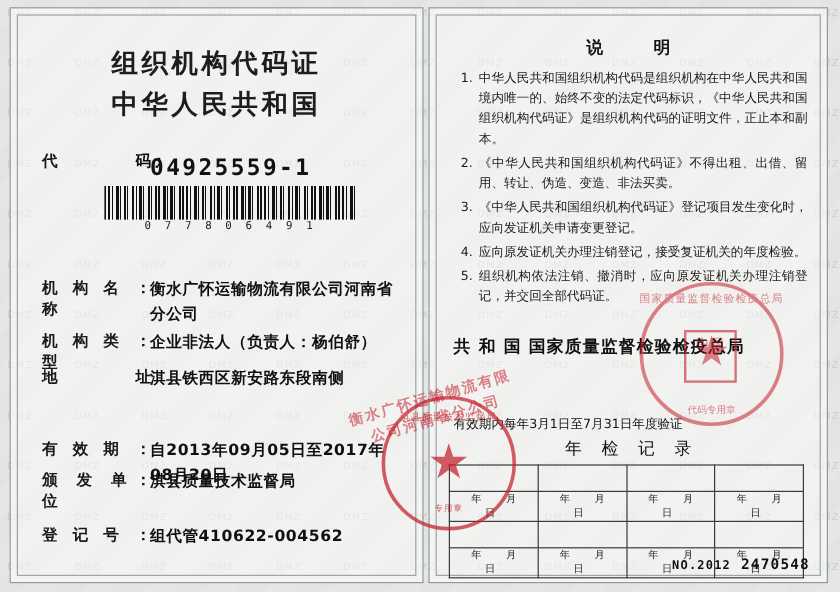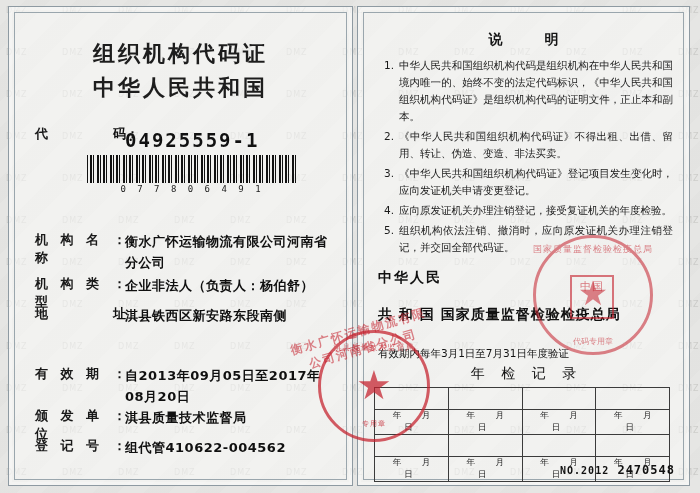--- a/index.html
+++ b/index.html
@@ -554,21 +554,21 @@
         <div class="f-colon">址</div>
         <div class="f-value">淇县铁西区新安路东段南侧</div>
       </div>
 
       <div class="field-row" style="top:358px;">
         <div class="f-label">有 效 期</div>
         <div class="f-colon">：</div>
         <div class="f-value">自2013年09月05日至2017年08月20日</div>
       </div>
 
-      <div class="field-row" style="top:400px;">
+      <div class="field-row" style="top:384px;font-family:Liberation Mono, monospace;">
         <div class="f-label">颁 发 单 位</div>
         <div class="f-colon">：</div>
         <div class="f-value">淇县质量技术监督局</div>
       </div>
 
       <div class="field-row" style="top:430px;">
         <div class="f-label">登 记 号</div>
         <div class="f-colon">：</div>
         <div class="f-value">组代管410622-004562</div>
       </div>
@@ -596,21 +596,20 @@
             <div class="notice-no">4.</div>
             <div class="notice-tx">应向原发证机关办理注销登记，接受复证机关的年度检验。</div>
           </div>
           <div class="notice-item">
             <div class="notice-no">5.</div>
             <div class="notice-tx">组织机构依法注销、撤消时，应向原发证机关办理注销登记，并交回全部代码证。</div>
           </div>
         </div>
 
       <div class="issuer">
-        <div>中华人民</div>
         <div class="l2">
           <span>共 和 国</span>
           <span>国家质量监督检验检疫总局</span>
         </div>
       </div>
 
       <div class="valid-line">有效期内每年3月1日至7月31日年度验证</div>
       <div class="record-title">年 检 记 录</div>
 
       <table class="record-table">

